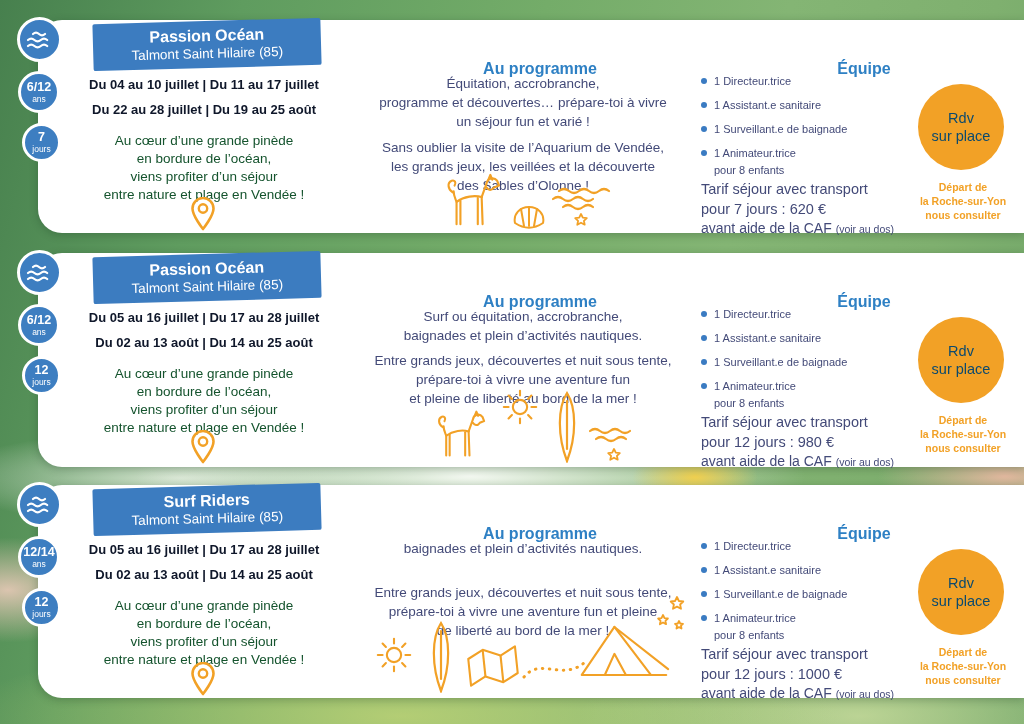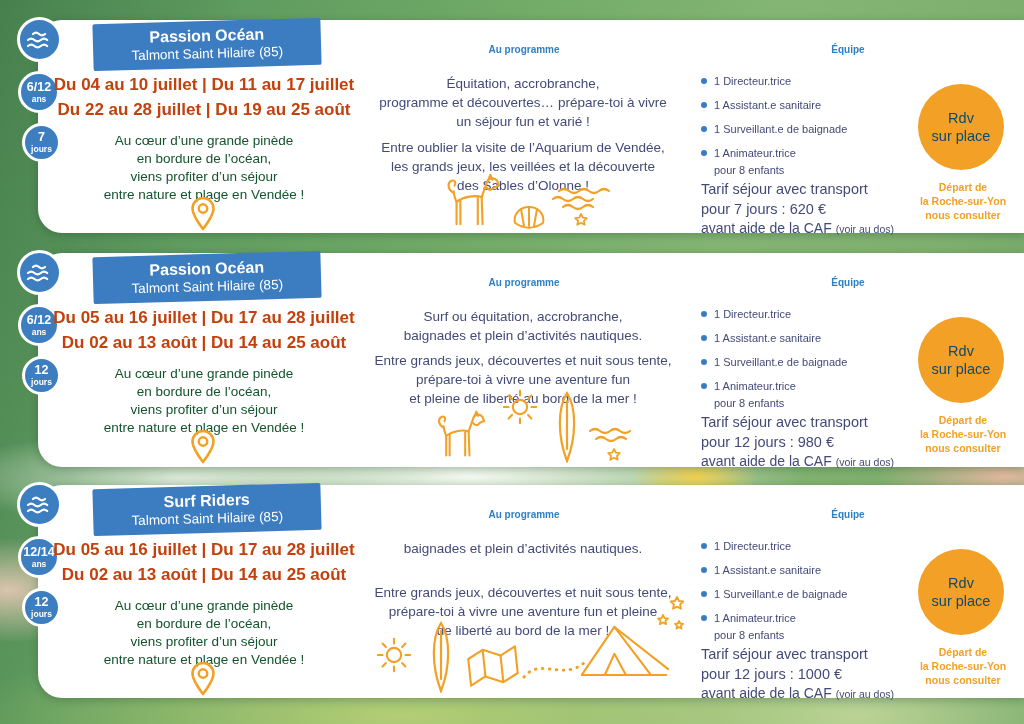--- a/index.html
+++ b/index.html
@@ -23,34 +23,34 @@
   #card1{top:20px}#card2{top:253px;height:214px}#card3{top:485px}
 
   
   .badge{position:absolute;border-radius:50%;background:#3d7ec1;border:3px solid #fff;
     color:#fff;display:flex;flex-direction:column;align-items:center;justify-content:center;
     text-align:center;box-sizing:border-box;}
   .b-wave{left:-21px;top:-3px;width:45px;height:45px}
   .b-age{left:-20px;top:51px;width:42px;height:42px}
   .b-days{left:-16px;top:103px;width:39px;height:39px}
   .badge .num{font-weight:bold;font-size:12.5px;line-height:13px}
-  .badge .unit{font-weight:bold;font-size:8.5px;line-height:10px}
+  .badge .unit{font-weight:normal;font-size:8.5px;line-height:10px}
 
   .banner{position:absolute;left:55px;top:1px;width:220px;padding:5px 4px 6px;
     background:#3c7cc0;color:#fff;text-align:center;transform:rotate(-1.6deg);border-radius:2px;}
   .banner .t1{font-weight:bold;font-size:16px;line-height:19px}
   .banner .t2{font-size:13.5px;line-height:17px}
 
   .dates{position:absolute;left:0;top:52px;width:332px;text-align:center;
-    color:#c2410c;font-weight:bold;font-size:17px;line-height:25px;}
+    color:#0f172a;font-weight:bold;font-size:13px;line-height:25px;}
   .desc{position:absolute;left:10px;top:112px;width:312px;text-align:center;
     color:#14532d;font-size:13.5px;line-height:18px;white-space:pre-line}
   .pin{position:absolute;left:152px;top:177px}
 
-  .col-h{position:absolute;margin:0;top:24px;font-size:10px;color:#2e80c4;
+  .col-h{position:absolute;margin:16px;top:24px;font-size:16px;color:#2e80c4;
     font-weight:bold;text-align:center}
   .h-prog{left:330px;width:312px}
   .h-team{left:645px;width:330px}
 
   .prog{position:absolute;left:316px;width:338px;text-align:center;color:#434a78;
     font-size:13.5px;line-height:19px;white-space:pre-line;margin:0}
   .b{font-weight:normal}
   .c1 .p1{top:54px}.c1 .p2{top:118px}
   .c2 .p1,.c3 .p1{top:54px}
   .c2 .p2,.c3 .p2{top:98px}
@@ -135,21 +135,21 @@
       <svg width="26" height="34" viewBox="0 0 26 34" fill="none" stroke="#f2a126" stroke-width="2.6" stroke-linejoin="round">
         <path d="M13 32 C13 32 2.5 19 2.5 11.5 a10.5 10.5 0 1 1 21 0 C23.5 19 13 32 13 32 Z"></path>
         <circle cx="13" cy="11.5" r="4.2" stroke-width="2.4"></circle>
       </svg>
     </div>
 
     <h3 class="col-h h-prog">Au programme</h3>
     <p class="prog p1"><span class="b">Équitation, accrobranche,
 </span><span>programme et découvertes… </span><span class="b">prépare-toi à vivre
 un séjour fun et varié !</span></p>
-    <p class="prog p2"><span>Entre oublier la </span><span class="b">visite de l’Aquarium de Vendée,
+    <p class="prog p2"><span>Sans oublier la </span><span class="b">visite de l’Aquarium de Vendée,
 </span><span>les grands jeux, les veillées et la </span><span class="b">découverte
 des Sables d’Olonne !</span></p>
 
     <div class="art">
       <span class="ic i-horse">
         <svg width="58" height="56" viewBox="0 0 60 58" fill="none" stroke="#f2a126" stroke-width="2.2" stroke-linecap="round" stroke-linejoin="round">
           <path d="M10 21 C5 18 4 11 9 9 C12 8 14 11 12 14"></path>
           <path d="M11 20 C11 25 13 28 14 31 L14 54"></path>
           <path d="M14 31 C22 25 33 24 40 26"></path>
           <path d="M18 30 L18 54"></path>

